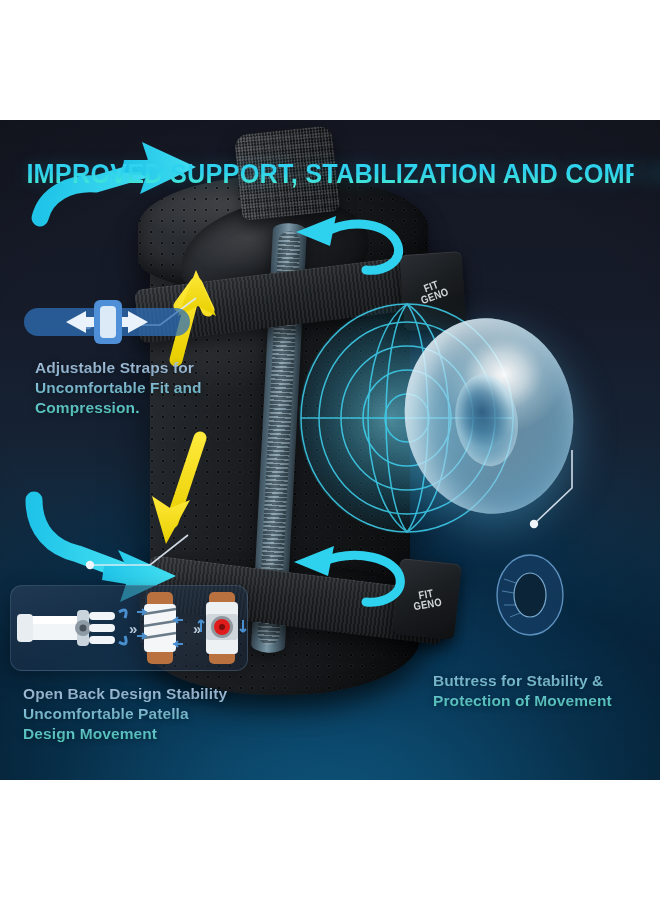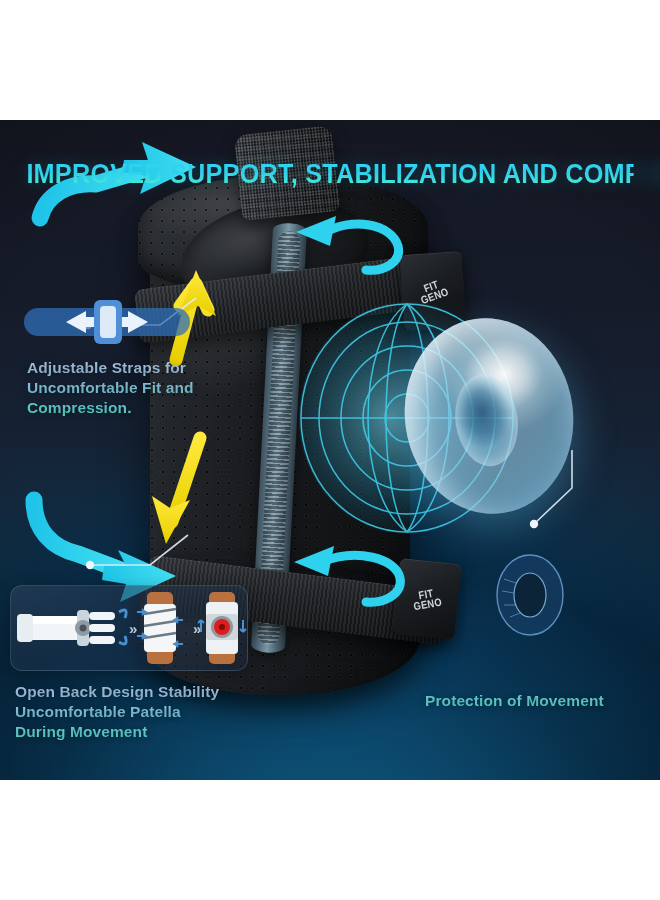--- a/index.html
+++ b/index.html
@@ -213,21 +213,21 @@
 
   
   #arrows { position: absolute; left: 0; top: 0; width: 660px; height: 660px; z-index: 16; pointer-events: none; }
 
   
   #leaders { position: absolute; left: 0; top: 0; width: 660px; height: 660px; z-index: 18; pointer-events: none; }
 
   
   .callout { position: absolute; z-index: 22; }
   .callout p {
-    margin: 5px;
+    margin: 13px;
     font-weight: bold;
     font-size: 15.5px;
     line-height: 20px;
     letter-spacing: .1px;
     background: linear-gradient(180deg, #bcd3ee 0%, #9ec8e8 30%, #73d2e0 68%, #58e2cd 100%);
     -webkit-background-clip: text;
     background-clip: text;
     color: transparent;
     -webkit-text-fill-color: transparent;
     text-shadow: 0 1px 6px rgba(0,0,0,.35);
@@ -431,36 +431,36 @@
           <circle cx="211" cy="41" r="8" fill="#e01b1b"></circle>
           <circle cx="211" cy="41" r="3" fill="#7d0d0d"></circle>
           <path d="M190 34 l0 12 M190 34 l-3 3 M190 34 l3 3" stroke="#4a8fd0" stroke-width="2" fill="none"></path>
           <path d="M232 34 l0 12 M232 46 l-3 -3 M232 46 l3 -3" stroke="#4a8fd0" stroke-width="2" fill="none"></path>
         </g>
       </svg>
     </div>
     <p class="nowrap">
       <span>Open Back Design Stability</span><br>
       <span>Uncomfortable Patella</span><br>
-      <span>During Movement</span>
+      <span>Design Movement</span>
     </p>
   </div>
 
   <div class="callout" id="callout-patella">
     <div class="patella-icon">
       <svg width="72" height="92" viewBox="0 0 72 92">
         <ellipse cx="36" cy="50" rx="33" ry="40" fill="#1e4a78" opacity=".45"></ellipse>
         <ellipse cx="36" cy="50" rx="33" ry="40" fill="none" stroke="#6fa8d8" stroke-width="1.4" opacity=".8"></ellipse>
         <ellipse cx="36" cy="50" rx="16" ry="22" fill="#0b2438"></ellipse>
         <ellipse cx="36" cy="50" rx="16" ry="22" fill="none" stroke="#8cc0e6" stroke-width="1.2" opacity=".85"></ellipse>
         <g stroke="#7fb4e0" stroke-width="1" opacity=".55">
           <path d="M10 34 L 22 38 M8 46 L 20 48 M10 60 L 22 60 M16 72 L 26 68"></path>
         </g>
       </svg>
     </div>
     <p class="nowrap">
       <br>
-      <br>
+      <span>Buttress for Stability &amp;</span><br>
       <span>Protection of Movement</span>
     </p>
   </div>
 
 </div>
 
 </body></html>

